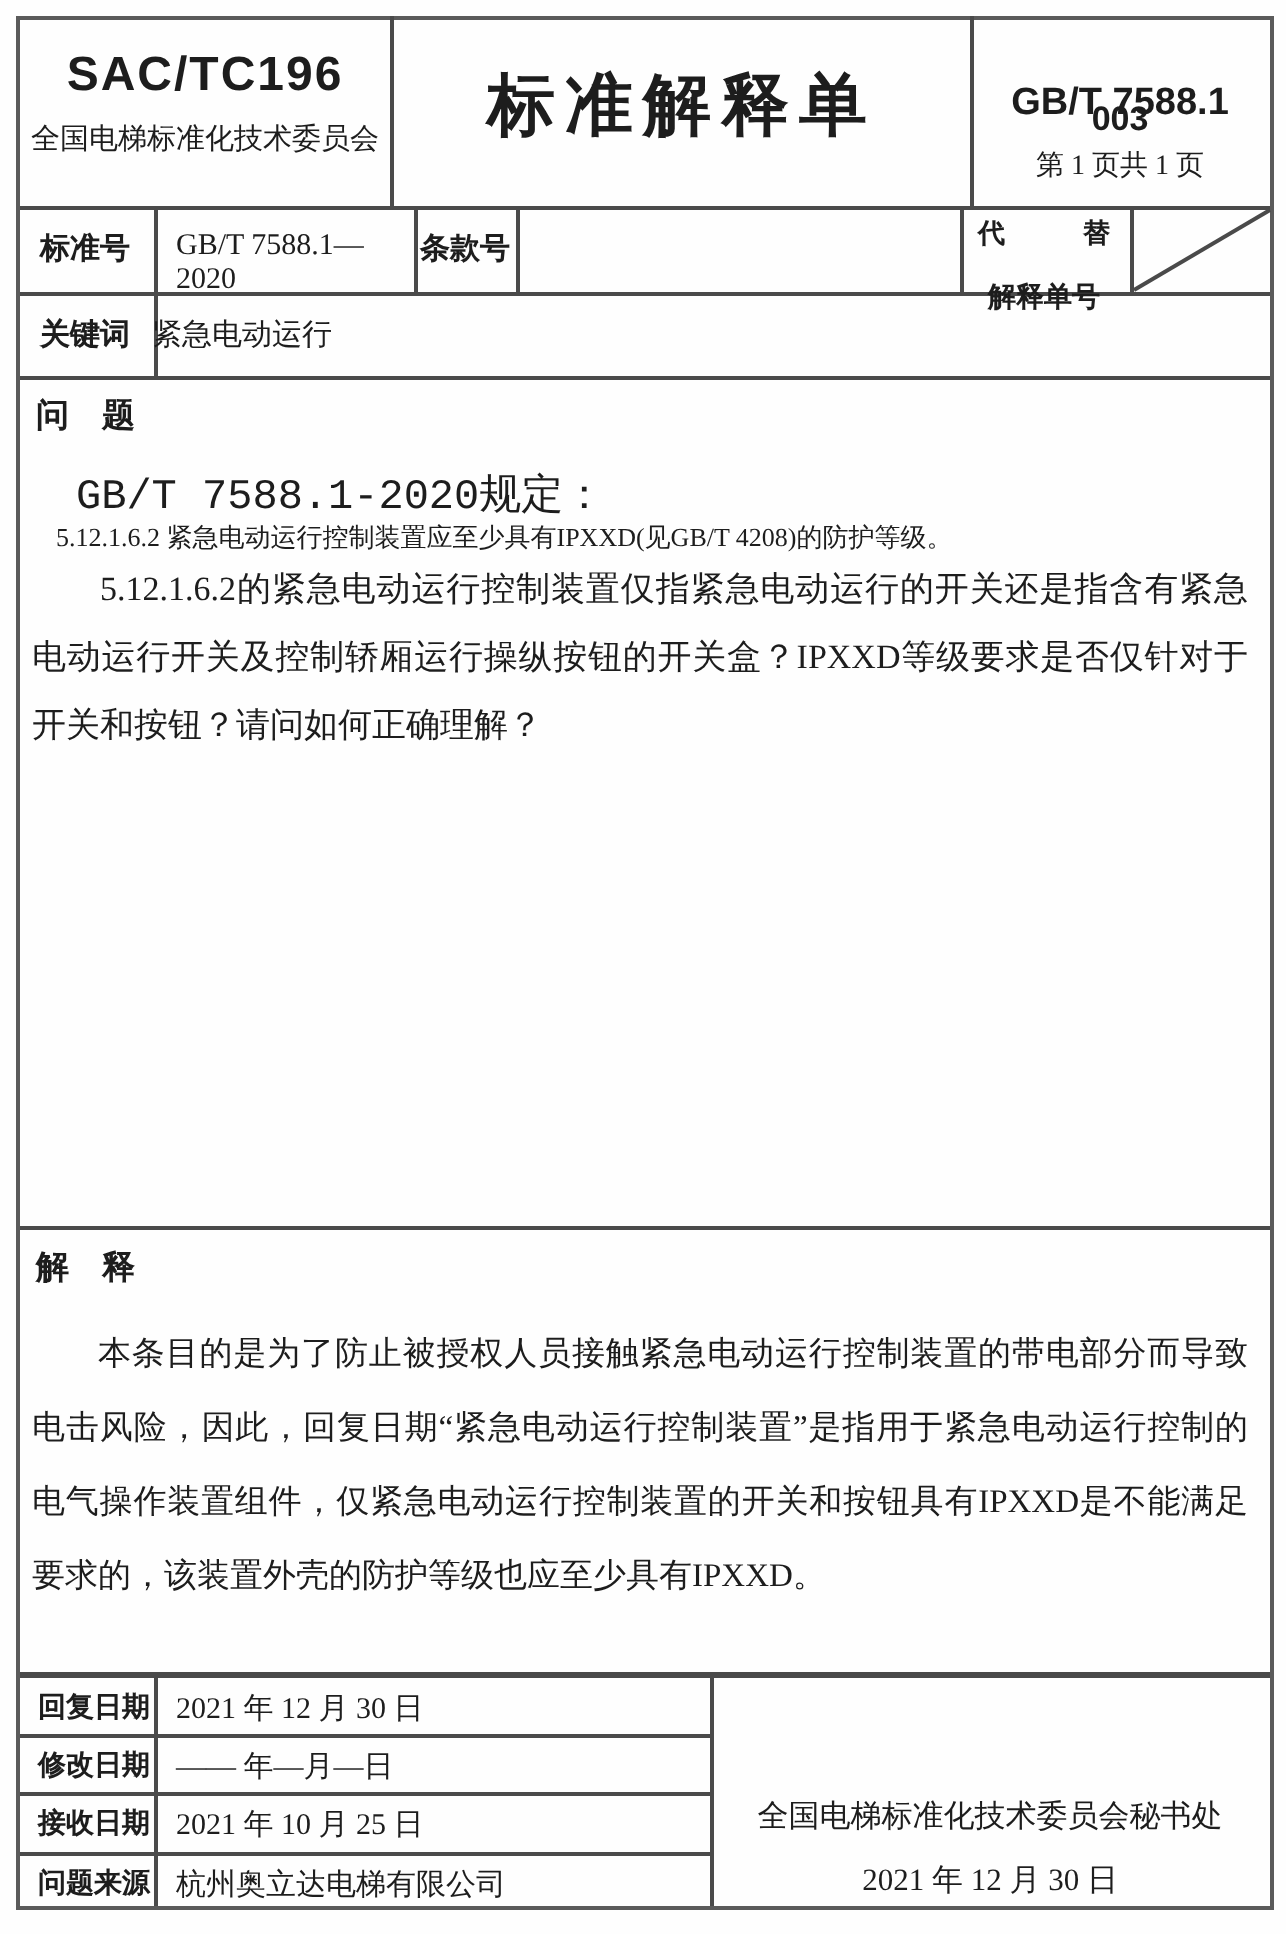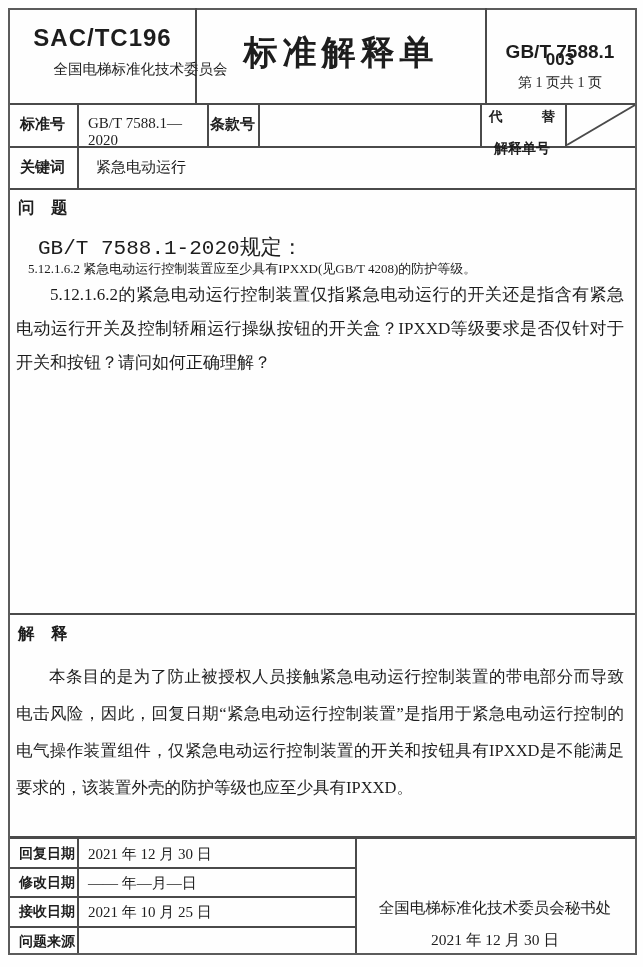--- a/index.html
+++ b/index.html
@@ -12,37 +12,37 @@
   .vl { position:absolute; width:2px; background:#4a4a4a; }
   .outer { background:#5b5b5b; }
 
   
   .abs { position:absolute; }
   .sans { font-family:"Liberation Sans", sans-serif; }
   .ctr { text-align:center; }
   .b { font-weight:bold; }
 
   .org-code { left:10px; top:24px; width:185px; font-size:24px; letter-spacing:1px; }
-  .org-name { left:10px; top:60px; width:185px; font-size:14.5px;margin-left:38px; }
+  .org-name { left:10px; top:60px; width:185px; font-size:14.5px; }
   .doc-title { left:197px; top:30px; width:288px; font-size:34px; letter-spacing:5px; }
   .doc-no { left:487px; top:14px; width:146px; font-size:17px;margin-top:36px; }
   .std-ref { left:487px; top:41px; width:146px; font-size:19px; }
   .page-info { left:487px; top:74px; width:146px; font-size:14px; }
 
   .lbl { font-family:"Liberation Sans", sans-serif; font-weight:bold; font-size:15px; }
   .val { font-size:15px; }
 
   .meta-std-lbl { left:10px; top:115px; width:65px; }
   .meta-std-val { left:88px; top:115px; width:118px; }
   .meta-clause-lbl { left:209px; top:115px; width:47px; }
   .meta-clause-val { left:268px; top:115px; width:210px; }
   .repl-line1 { left:489px; top:108px; width:66px; font-size:13.5px; text-align:justify; text-align-last:justify; }
   .repl-line2 { left:489px; top:126px; width:66px; font-size:14px;margin-top:14px; }
   .kw-lbl { left:10px; top:158px; width:65px; }
-  .kw-val { left:96px; top:158px; width:540px; }
+  .kw-val { left:76px; top:158px; width:540px; }
 
   .sec-head { font-family:"Liberation Sans", sans-serif; font-weight:bold; font-size:16.5px; }
   .q-head { left:18px; top:197px; }
   .q-intro { left:38px; top:233px; font-size:21px;font-family:Liberation Mono, monospace; }
   .q-quote { left:28px; top:260px; font-size:13px; }
   .q-body { left:16px; top:278px; width:608px; font-size:17px; line-height:34px;
             text-align:justify; text-indent:34px; }
 
   .i-head { left:18px; top:623px; }
   .i-body { left:16px; top:658px; width:608px; font-size:16.5px; line-height:37px;
@@ -112,17 +112,18 @@
   <div class="abs sec-head i-head">解　释</div>
   <div class="abs i-body">本条目的是为了防止被授权人员接触紧急电动运行控制装置的带电部分而导致电击风险，因此，回复日期“紧急电动运行控制装置”是指用于紧急电动运行控制的电气操作装置组件，仅紧急电动运行控制装置的开关和按钮具有IPXXD是不能满足要求的，该装置外壳的防护等级也应至少具有IPXXD。</div>
 
   <div class="abs f-lbl" style="top:845px;">回复日期</div>
   <div class="abs f-val" style="top:845px;">2021 年 12 月 30 日</div>
   <div class="abs f-lbl" style="top:874px;">修改日期</div>
   <div class="abs f-val" style="top:874px;">—— 年—月—日</div>
   <div class="abs f-lbl" style="top:903px;">接收日期</div>
   <div class="abs f-val" style="top:903px;">2021 年 10 月 25 日</div>
   <div class="abs f-lbl" style="top:933px;">问题来源</div>
+  <div class="abs f-val" style="top:933px;">杭州奥立达电梯有限公司</div>
 
   <div class="abs secretariat">全国电梯标准化技术委员会秘书处</div>
   <div class="abs sec-date">2021 年 12 月 30 日</div>
 
 </div>
 
 </body></html>

